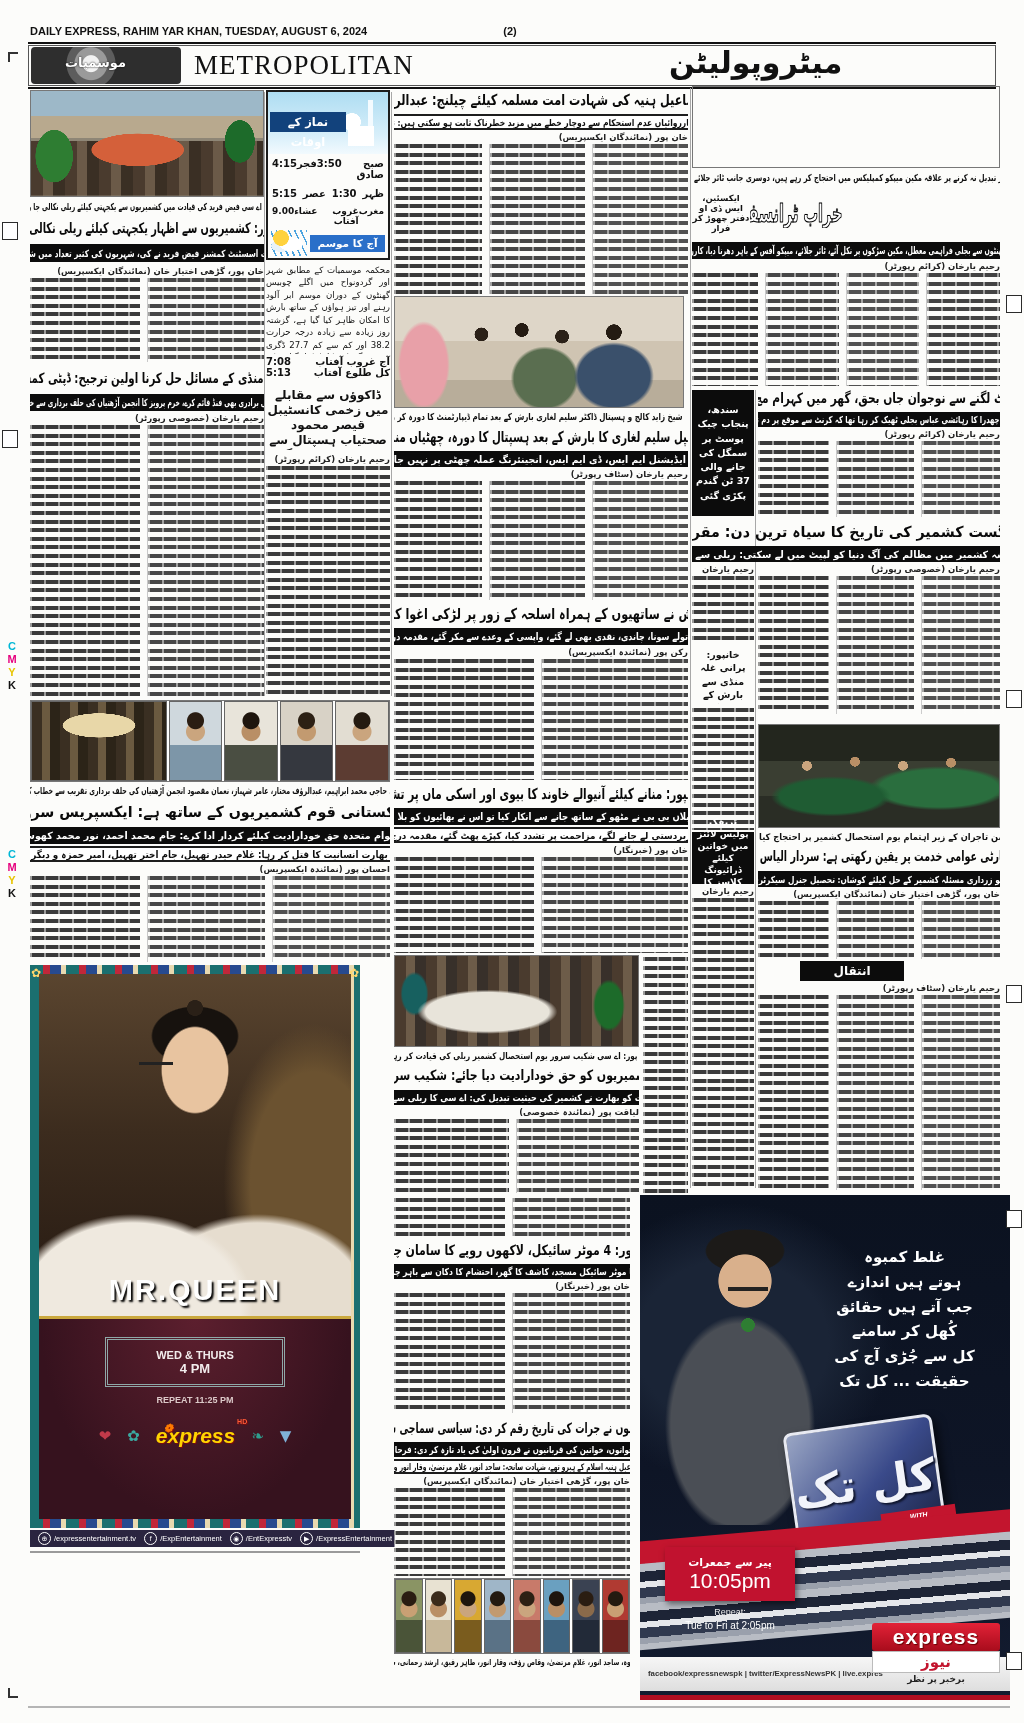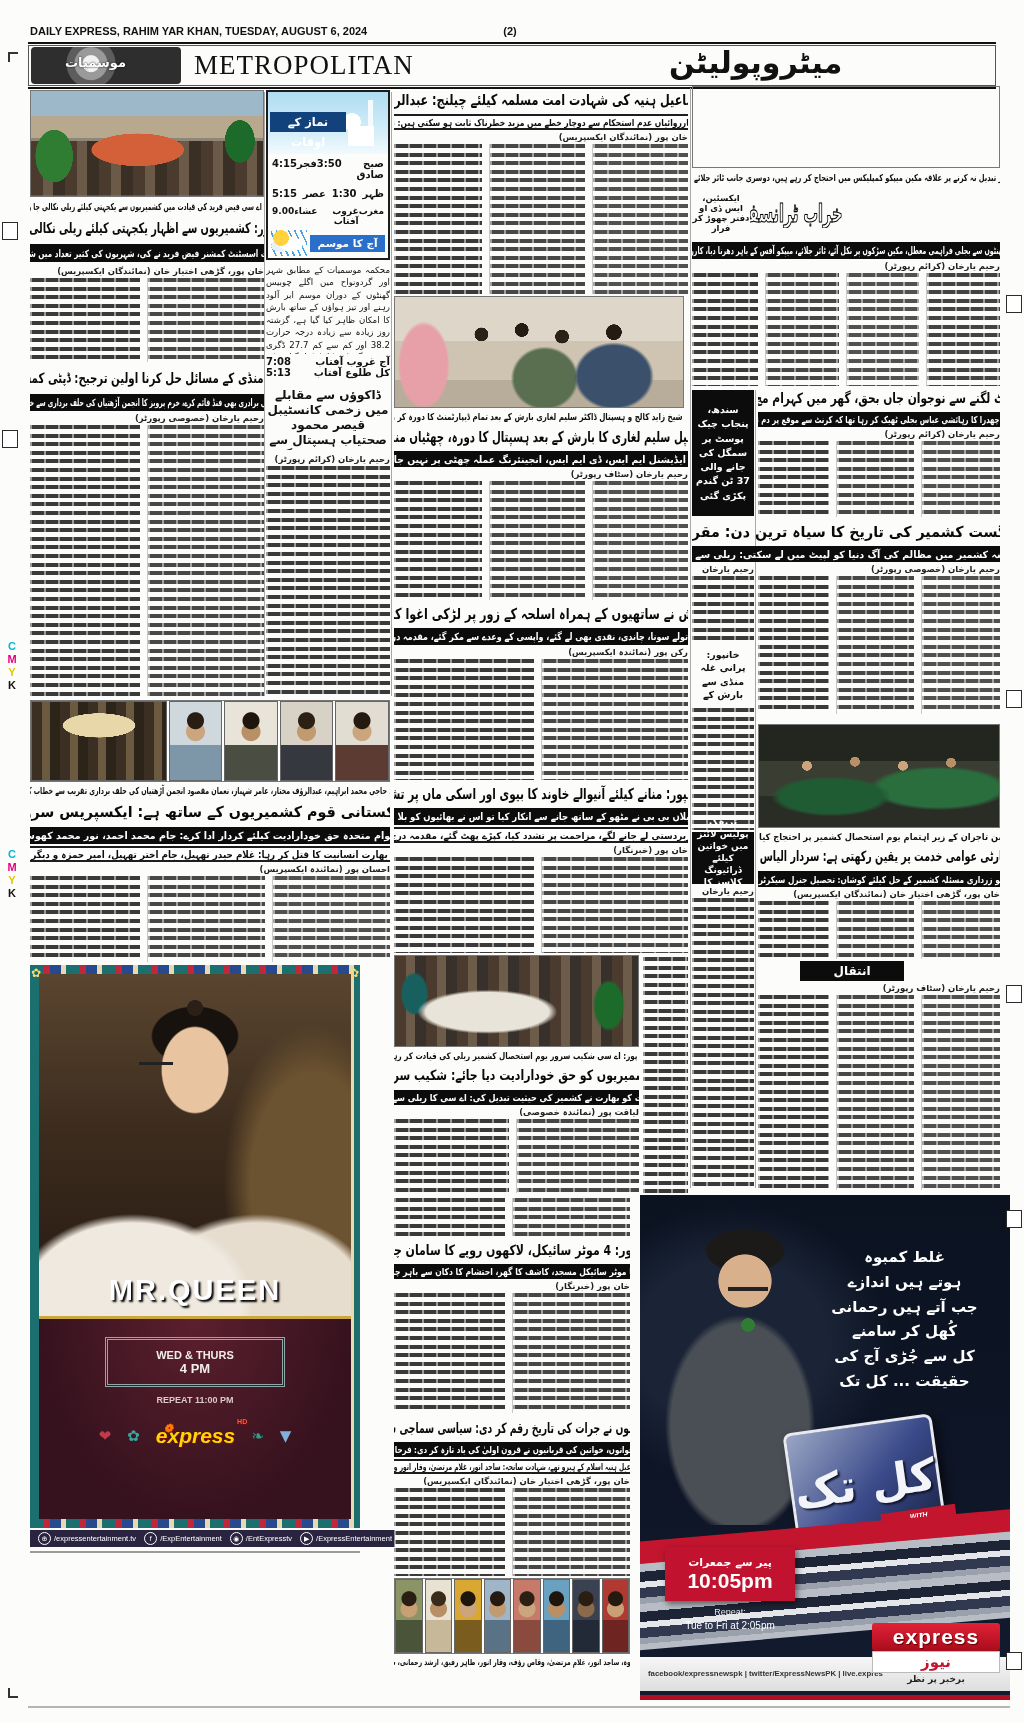--- a/index.html
+++ b/index.html
@@ -131,21 +131,21 @@
         radial-gradient(ellipse 120px 90px at 70% 330px,#e6ddcf 90%,rgba(0,0,0,0)),
         radial-gradient(ellipse 90px 160px at 88% 60%,#6b5230 70%,rgba(0,0,0,0)),
         linear-gradient(180deg,#5a452f 0%,#3c2c1e 45%,#241811 100%)"></div>
       <div class="x c en" style="left:0;top:300px;width:312px;height:36px;font-size:29px;font-weight:900;color:#fff;letter-spacing:2px;text-shadow:2px 2px 2px #000">MR.QUEEN</div>
       <div class="x" style="left:0;top:342px;width:312px;height:3px;background:#caa83e"></div>
       <div class="x" style="left:0;top:345px;width:312px;height:200px;background:radial-gradient(ellipse at 50% 0%,#5c1f2e 0%,#36121e 70%)">
         <div class="x" style="left:66px;top:18px;width:180px;height:50px;border:3px double #8fa8a8;display:flex;flex-direction:column;align-items:center;justify-content:center">
           <span class="en" style="font-size:11px;font-weight:700;color:#f2ecec">WED &amp; THURS</span>
           <span class="en" style="font-size:13px;font-weight:700;color:#f2ecec">4 PM</span>
         </div>
-        <div class="x c en" style="left:0;top:76px;width:312px;height:12px;font-size:9px;font-weight:700;color:#dcc9c9">REPEAT 11:00 PM</div>
+        <div class="x c en" style="left:0;top:76px;width:312px;height:12px;font-size:9px;font-weight:700;color:#dcc9c9">REPEAT 11:25 PM</div>
         <div class="x" style="left:0;top:100px;width:312px;height:34px;display:flex;align-items:center;justify-content:center;gap:16px">
           <span style="font-size:15px;color:#c23a4a">❤</span>
           <span style="font-size:15px;color:#3aa8a0">✿</span>
           <span style="position:relative;font-family:'Liberation Sans',sans-serif;font-size:21px;font-weight:700;font-style:italic;color:#ffd400;text-shadow:1px 1px 0 #7a0c0c"><span>express</span><span style="position:absolute;top:-6px;right:-12px;font-size:7px;color:#ff5a36;font-style:normal">HD</span><span style="position:absolute;left:8px;top:-2px;font-size:11px;color:#ff7a00">❁</span></span>
           <span style="font-size:15px;color:#2e9e8e">❧</span>
           <span style="font-size:15px;color:#7fb2d8">▼</span>
         </div>
       </div>
     </div>
   </div>
@@ -486,37 +486,37 @@
     <div class="x" style="left:0;top:0;width:370px;height:330px;background:
       linear-gradient(#222 0 0) no-repeat 88px 92px/40px 4px,
       radial-gradient(circle 7px at 108px 130px,#2e7d32 96%,rgba(0,0,0,0)),
       radial-gradient(circle 27px at 105px 86px,#d9b08c 97%,rgba(0,0,0,0)),
       radial-gradient(ellipse 40px 22px at 105px 56px,#1c1a18 96%,rgba(0,0,0,0)),
       radial-gradient(ellipse 75px 110px at 100px 230px,#4a4e55 92%,rgba(0,0,0,0)),
       radial-gradient(ellipse 160px 140px at 25% 45%,#1a2436 60%,rgba(0,0,0,0))"></div>
     <div class="x ur" style="right:18px;top:50px;width:175px;text-align:center;color:#fff;font-weight:700;font-size:15px;line-height:1.65">
       <div>غلط کمبوہ</div>
       <div>ہوتے ہیں اندازے</div>
-      <div>جب آتے ہیں رحمانی</div>
+      <div>جب آتے ہیں حقائق</div>
       <div>کُھل کر سامنے</div>
       <div>کل سے جُڑی آج کی</div>
       <div>حقیقت ... کل تک</div>
     </div>
     <div class="x" style="left:150px;top:228px;width:150px;height:120px;transform:rotate(-8deg);background:linear-gradient(135deg,#9aa6c4 0%,#3a4a8a 55%,#1a2342 100%);border:3px solid #e8eaf2;border-radius:8px;box-shadow:4px 6px 10px rgba(0,0,0,.6);display:flex;align-items:center;justify-content:center">
       <span class="ur" style="font-size:44px;font-weight:700;color:#f2f4fa;text-shadow:2px 2px 2px #10162e">کل تک</span>
       <div class="x en" style="right:-14px;bottom:2px;background:#c3152e;color:#fff;font-size:7px;font-style:italic;font-weight:700;padding:2px 5px;line-height:1.3;text-align:center">
         <div>WITH</div>
         <div>JAVED CHAUDHRY</div>
       </div>
     </div>
     <div class="x" style="left:-20px;top:330px;width:420px;height:26px;transform:rotate(-5deg);background:#c3152e"></div>
     <div class="x" style="left:-20px;top:352px;width:430px;height:86px;transform:rotate(-5deg);background:repeating-linear-gradient(180deg,#b8bcc4 0 8px,#1d2436 8px 18px,#e4e6ea 18px 24px,#30394f 24px 34px,#9aa0ac 34px 40px)"></div>
     <div class="x" style="left:25px;top:352px;width:130px;height:54px;background:#c1122f;color:#fff;display:flex;flex-direction:column;align-items:center;justify-content:center;box-shadow:2px 3px 6px rgba(0,0,0,.5)">
       <span class="ur" style="font-size:11px;font-weight:700">پیر سے جمعرات</span>
-      <span class="en" style="font-size:21px;font-weight:700">10:05pm</span>
+      <span class="en" style="font-size:21px;font-weight:400">10:05pm</span>
     </div>
     <div class="x en c" style="left:25px;top:412px;width:130px;font-size:9px;color:#e8e8e8">Repeat:</div>
     <div class="x en c" style="left:10px;top:425px;width:160px;font-size:10px;color:#fff">Tue to Fri at 2:05pm</div>
     <div class="x" style="left:0;top:462px;width:370px;height:34px;background:linear-gradient(180deg,#f6f6f6,#dedede)">
       <span class="x en nw" style="left:8px;top:12px;width:235px;font-size:7.8px;font-weight:700;color:#333">facebook/expressnewspk  |  twitter/ExpressNewsPK  |  live.express.pk</span>
     </div>
     <div class="x" style="right:10px;top:428px;width:128px;height:62px">
       <div class="en c" style="background:linear-gradient(180deg,#e22237,#a80c1c);color:#fff;font-size:21px;font-weight:700;letter-spacing:1px;border-radius:3px;height:28px;line-height:28px;text-shadow:1px 1px 1px #600">express</div>
       <div class="ur c" style="background:#fff;color:#c3152e;font-size:15px;font-weight:700;height:20px;line-height:20px;border:1px solid #bbb">نیوز</div>
       <div class="ur c" style="font-size:9px;font-weight:700;color:#222;height:12px;line-height:12px">برخبر پر نظر</div>

